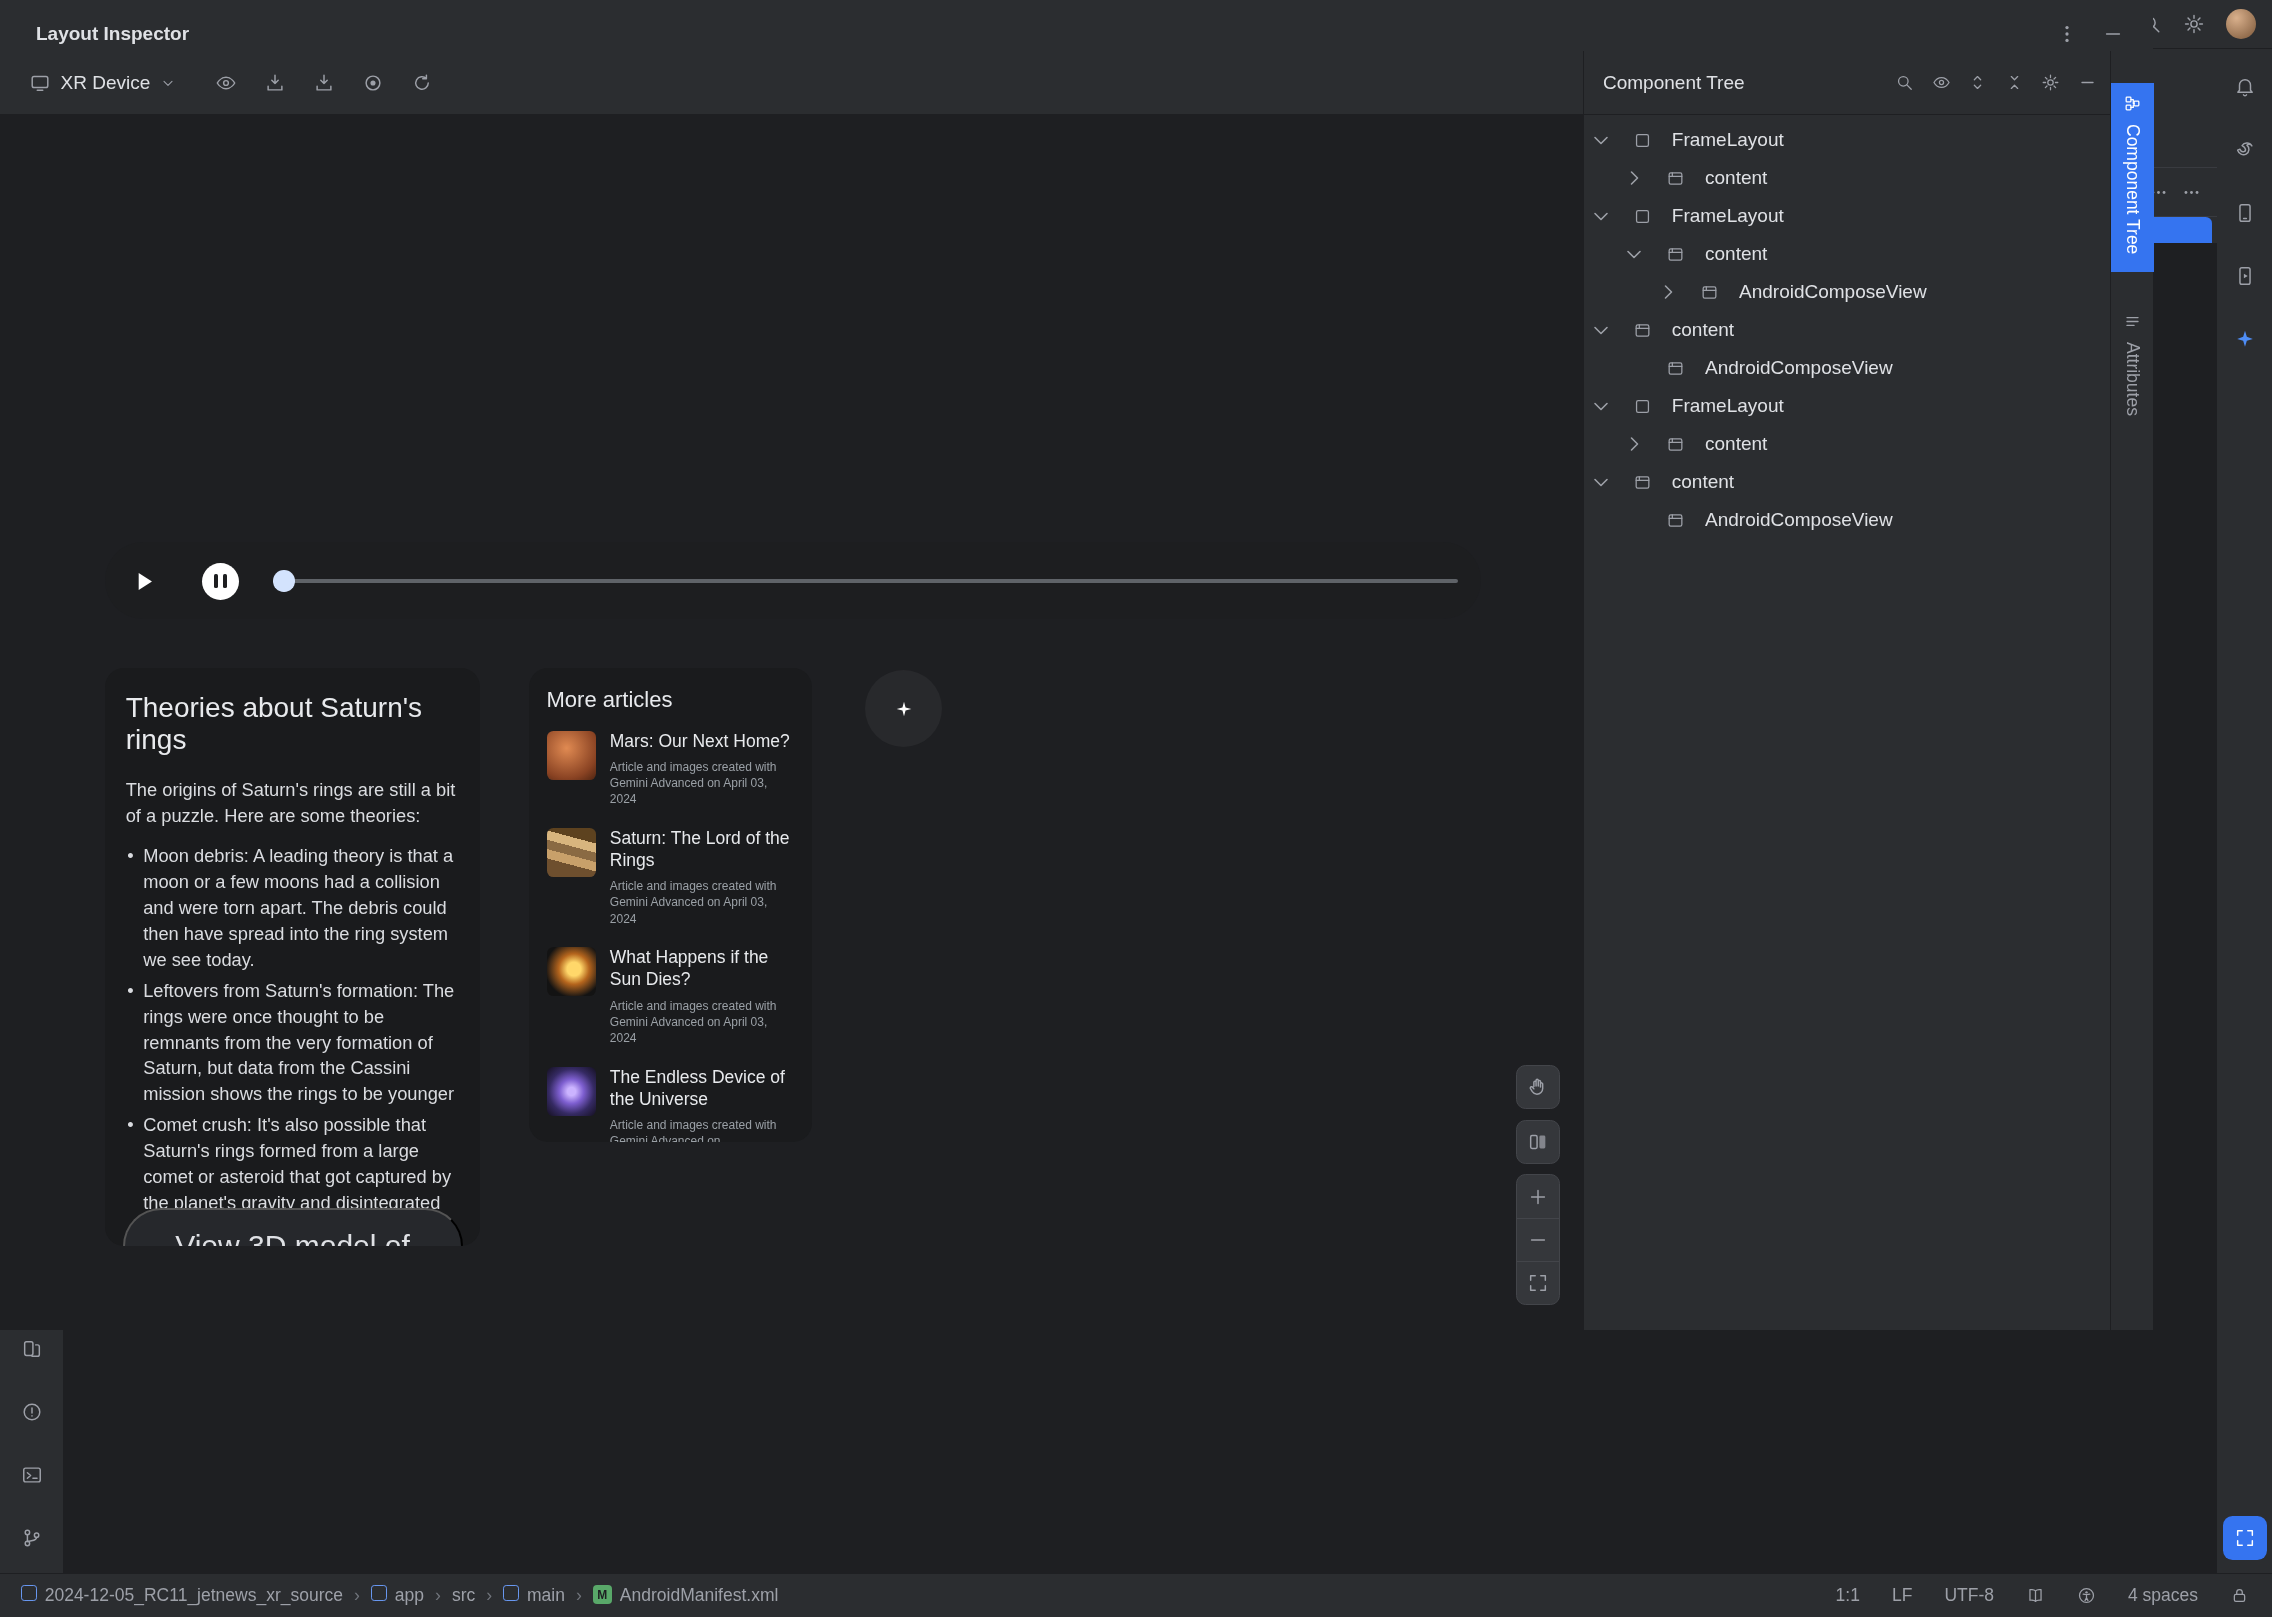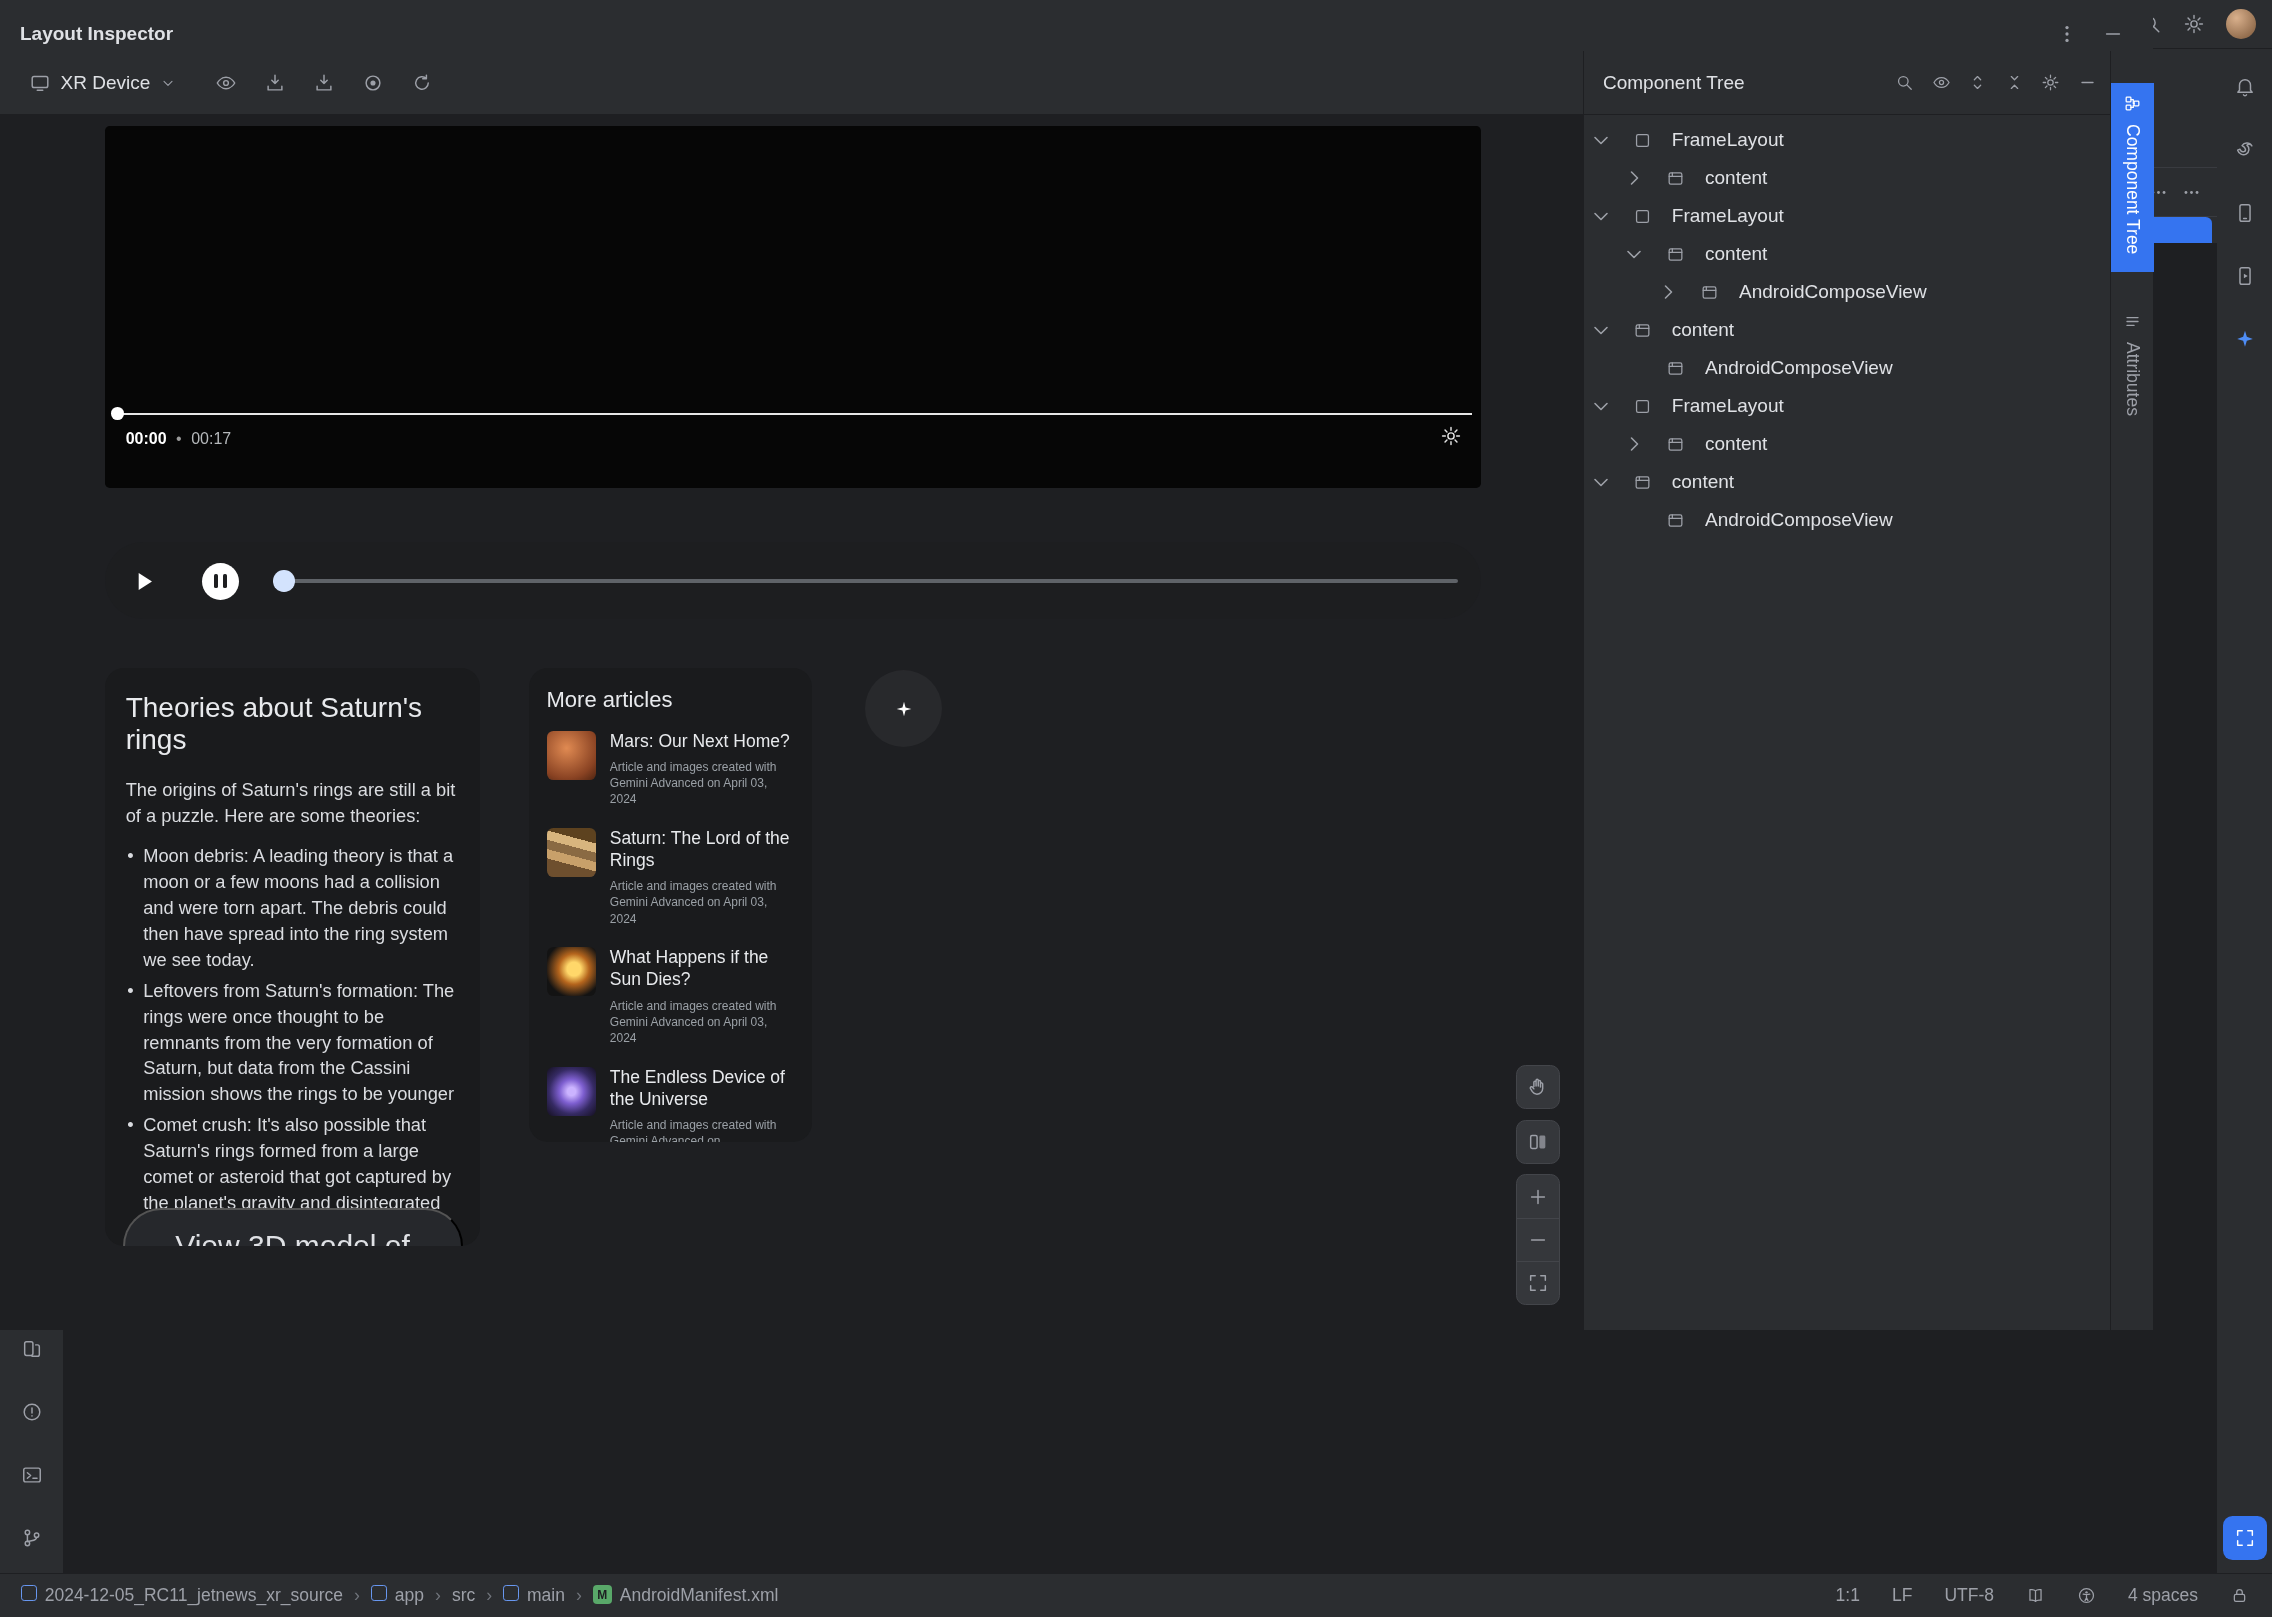--- a/index.html
+++ b/index.html
@@ -72,21 +72,21 @@
 .devman{left:1710px;top:49px;width:507px;height:194px;border-left:0.8px solid #1e1f22;overflow:hidden}
 .dm-header{height:62px;display:flex;align-items:center;padding-left:20.7px;font-weight:bold}
 .dm-toolbar{height:57px;display:flex;align-items:center;gap:27px;padding-left:22px;border-bottom:0.8px solid #393b40}
 .dm-namerow{height:49px;display:flex;align-items:center;padding:0 16px 0 41px;color:#dfe1e5;border-bottom:0.8px solid #393b40}
 .dm-namerow .dots{margin-left:auto;display:flex;gap:14.3px}
 .dm-row{height:44px;margin:0 4.8px;border-radius:6.4px 6.4px 0 0;background:#3574f0;color:#fff;display:flex;align-items:center;padding-left:76px}
 
 
 .inspector{left:64px;top:243px;width:2153px;height:1330px;background:#1e1f22}
 .ins-header{position:absolute;left:0;top:0;width:2153px;height:68px;background:#2b2d30;border-bottom:0.8px solid #1e1f22;
-  display:flex;align-items:center;padding:0 29px 0 20px;font-weight:bold;gap:24px}
+  display:flex;align-items:center;padding:0 29px 0 36px;font-weight:bold;gap:24px}
 .ins-header .right{margin-left:auto;display:flex;gap:24px;align-items:center}
 .ins-toolbar{position:absolute;left:0;top:51px;width:1583px;height:64px;background:#2b2d30;border-bottom:0.8px solid #1e1f22;
   display:flex;align-items:center;gap:27px;padding-left:29px}
 .ins-toolbar .chip{display:flex;align-items:center;gap:9.5px;margin-right:12.7px}
 .ins-canvas{position:absolute;left:0;top:114px;width:1583px;height:1216px;background:#1e1f22;overflow:hidden}
 
 
 .video{position:absolute;left:105px;top:12px;width:1376px;height:362px;background:#060606;border-radius:4.8px}
 .vprog{position:absolute;left:11px;right:9.5px;top:287px;height:2.4px;background:#e6e6e6}
 .vdot{position:absolute;left:6.4px;top:281px;width:12.7px;height:12.7px;border-radius:50%;background:#fff}
@@ -623,35 +623,20 @@
         </span>
       <span class="ic s28">
           <svg viewBox="0 0 24 24">
             <path d="M18.8 12a6.8 6.8 0 1 1-2-4.8M16.8 3.4v4h-4"></path>
           </svg>
         </span>
     </div>
 
     <div class="ins-canvas">
 
-      <div class="video">
-        <div class="vprog"></div>
-        <div class="vdot"></div>
-        <div class="vtime">
-          <span class="cur">00:00</span>
-          <span class="sep">•</span>
-          <span class="tot">00:17</span>
-        </div>
-        <span class="ic s28 vgear">
-            <svg viewBox="0 0 24 24">
-              <circle cx="12" cy="12" r="3.4"></circle>
-              <path d="M12 2.8v3M12 18.2v3M2.8 12h3M18.2 12h3M5.5 5.5l2.1 2.1M16.4 16.4l2.1 2.1M18.5 5.5l-2.1 2.1M7.6 16.4l-2.1 2.1"></path>
-            </svg>
-          </span>
-      </div>
 
       <div class="playbar">
         <span class="ic s36 pb-play">
             <svg viewBox="0 0 24 24">
               <path d="M8 5v14l11-7z" fill="currentColor" stroke="none"></path>
             </svg>
           </span>
         <span class="pb-pause">
             <i></i>
             <i></i>

